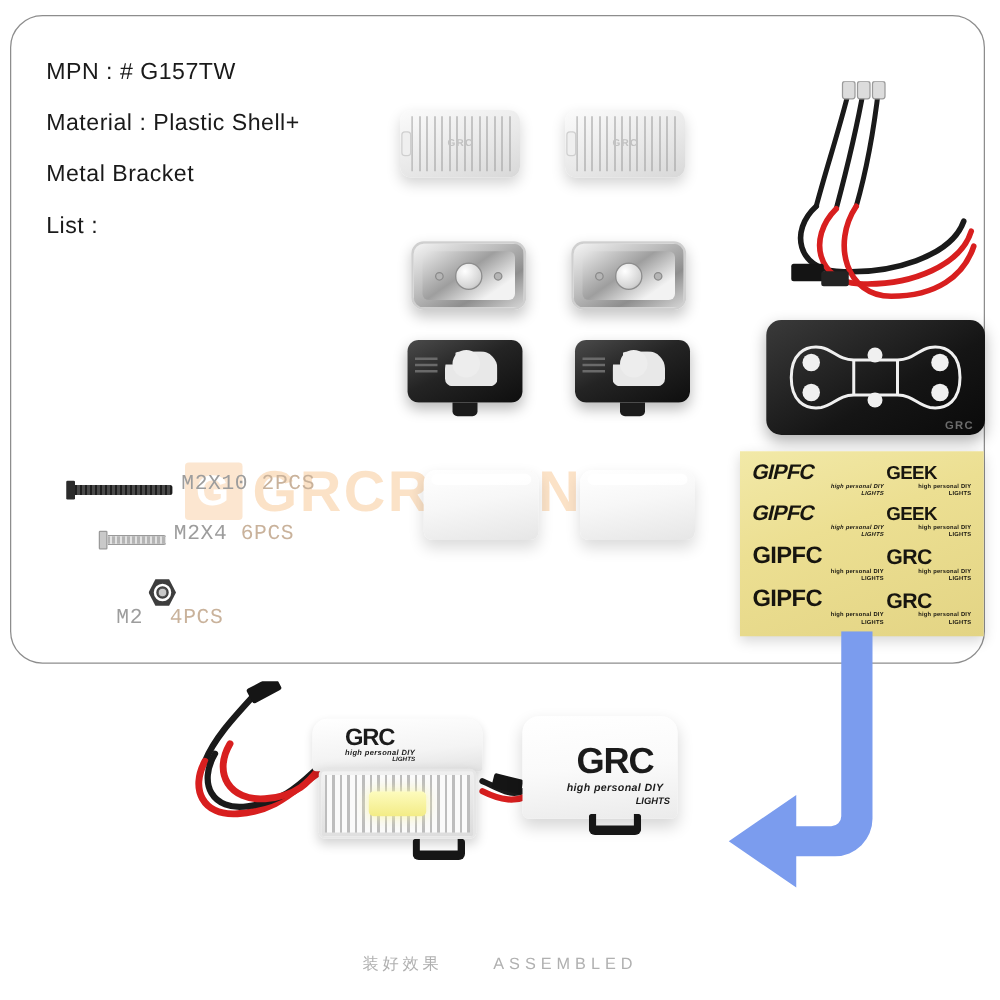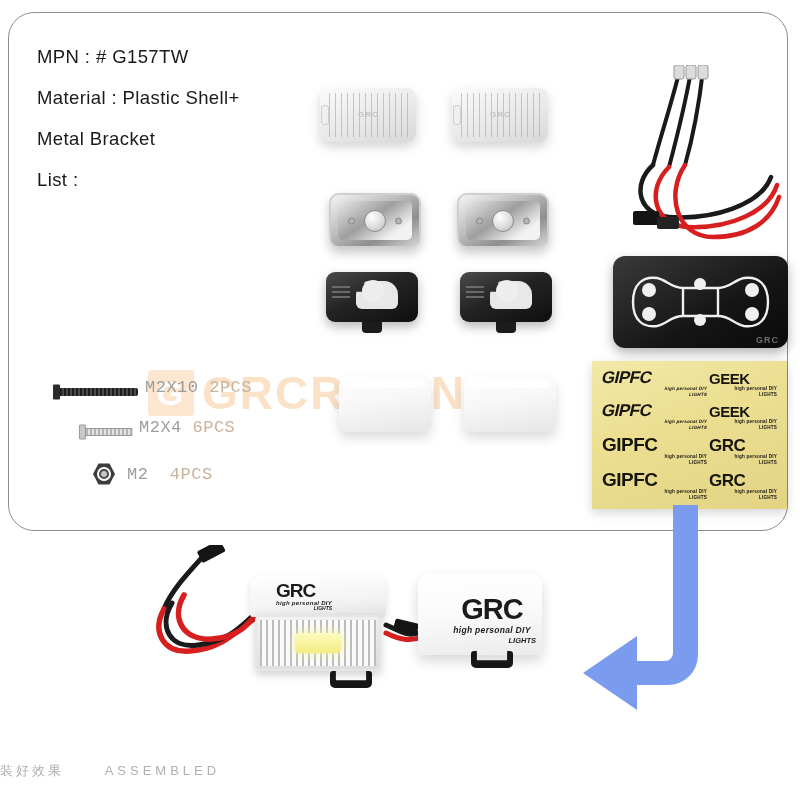--- a/index.html
+++ b/index.html
@@ -34,21 +34,21 @@
     font-size:18.5px;color:#1a1a1a;letter-spacing:.4px;
     line-height:20px;margin-bottom:21px;white-space:nowrap;
   }
 
   
   .part-row{position:absolute;display:flex;align-items:center;font-family:Liberation Mono, monospace;}
   .part-row .lbl{font-size:17px;color:#9d9d9d;letter-spacing:.5px;white-space:nowrap;}
   .part-row .lbl .qty{color:#c9b29b;}
   .row-a{left:44px;top:365px;}
   .row-b{left:70px;top:405px;}
-  .row-c{left:84px;top:450px;}
+  .row-c{left:84px;top:450px;flex-direction:column;}
 
   .screw{position:relative;display:inline-block;margin-right:12px;}
   .screw .head{
     position:absolute;left:0;top:50%;transform:translateY(-50%);
     width:7px;height:15px;border-radius:1px;
   }
   .screw .shaft{
     position:absolute;top:50%;transform:translateY(-50%);
     height:8px;border-radius:0 2px 2px 0;
   }
@@ -248,21 +248,21 @@
     position:absolute;width:42px;height:17px;background:#161616;
     border-radius:3px 3px 5px 5px;
     clip-path:polygon(0 0,14% 0,14% 55%,86% 55%,86% 0,100% 0,100% 100%,0 100%);
   }
 
   
   .arrow{position:absolute;left:575px;top:505px;width:160px;height:215px;}
 
   
   .caption{
-    position:absolute;left:0;right:0;top:762px;text-align:left;
+    position:absolute;left:0;right:0;top:762px;text-align:center;
     font-size:13px;color:#b0b0b0;letter-spacing:3px;
   }
   .caption .en{margin-left:34px;letter-spacing:4px;}
 </style>
 </head>
 <body>
 
 <div class="stage">
 
   <div class="watermark">

